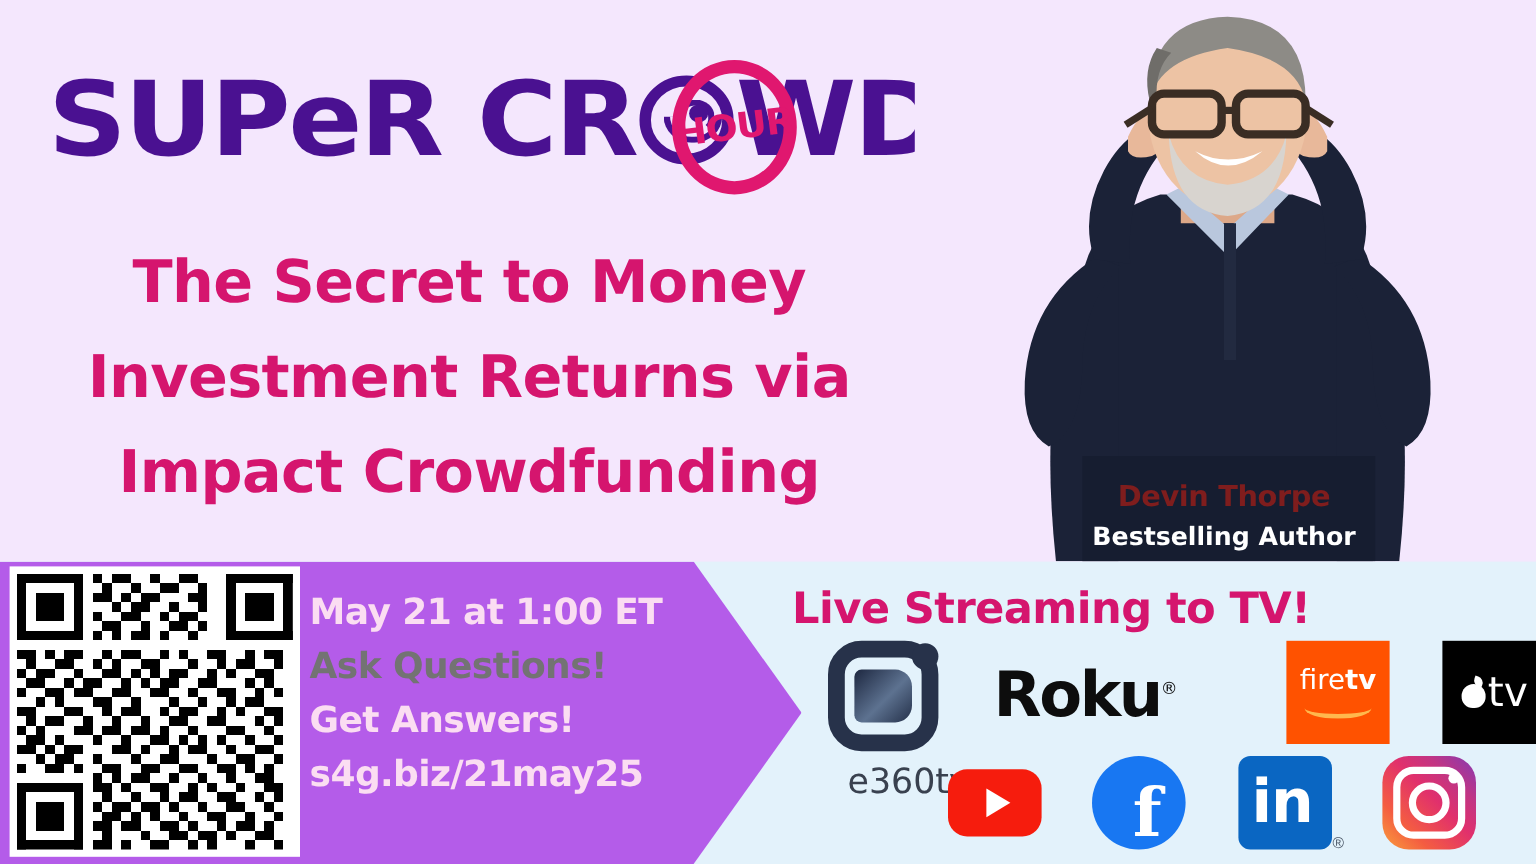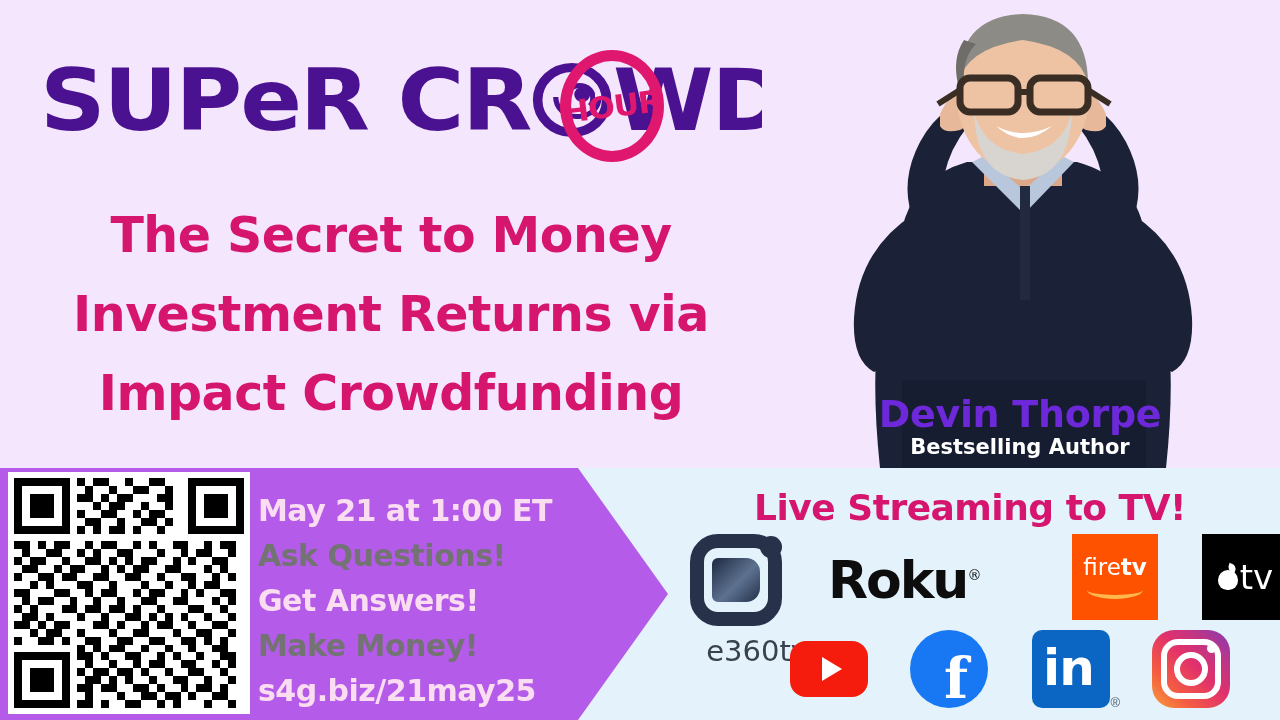--- a/index.html
+++ b/index.html
@@ -54,21 +54,21 @@
     font-family:"DejaVu Sans", sans-serif;font-weight:bold;
     font-size:49px;line-height:79px;color:#d5156e;
     text-align:center;letter-spacing:-0.5px;
   }
   .headline .ln{display:block;white-space:nowrap;}
 
   
   .photo{position:absolute;left:762px;top:0;width:518px;height:468px;overflow:hidden;}
   .speaker-name{
     position:absolute;left:770px;top:396px;width:500px;text-align:center;
-    font-family:"DejaVu Sans", sans-serif;font-weight:bold;font-size:38px;color:#6d28d9;
+    font-family:"DejaVu Sans", sans-serif;font-weight:bold;font-size:24px;color:#7f1d1d;
     line-height:36px;letter-spacing:-0.3px;
   }
   .speaker-role{
     position:absolute;left:770px;top:434px;width:500px;text-align:center;
     font-family:"DejaVu Sans", sans-serif;font-weight:bold;font-size:21px;color:#ffffff;
     line-height:26px;
   }
 
   
   .bottom{position:absolute;left:0;top:468px;width:1280px;height:252px;background:#e3f2fb;}
@@ -86,21 +86,21 @@
 
   .banner-text{
     position:absolute;left:258px;top:488px;width:300px;
     font-family:"DejaVu Sans", sans-serif;font-weight:bold;
     font-size:30px;line-height:45px;letter-spacing:-0.5px;
   }
   .banner-text .lite{color:#fbddf2;display:block;white-space:nowrap;}
   .banner-text .dark{color:#737373;display:block;white-space:nowrap;}
 
   .live-title{
-    position:absolute;left:660px;top:487px;width:620px;text-align:center;
+    position:absolute;left:660px;top:487px;width:620px;text-align:left;
     font-family:"DejaVu Sans", sans-serif;font-weight:bold;font-size:36px;
     color:#d5156e;letter-spacing:-0.5px;
   }
 
   .tv-row{position:absolute;left:660px;top:532px;width:620px;height:92px;}
   .social-row{position:absolute;left:790px;top:626px;width:490px;height:86px;}
 
   
   .e360{position:absolute;left:8px;top:0;width:140px;height:150px;}
   .e360 .mark{
@@ -499,21 +499,20 @@
           <rect x="24" y="28" width="1" height="1"></rect>
           <rect x="27" y="28" width="1" height="1"></rect>
       </g>
     </svg>
   </div>
 
   <div class="banner-text">
     <span class="lite">May 21 at 1:00 ET</span>
     <span class="dark">Ask Questions!</span>
     <span class="lite">Get Answers!</span>
-    <span class="dark">Make Money!</span>
     <span class="lite">s4g.biz/21may25</span>
   </div>
 
   <div class="live-title">Live Streaming to TV!</div>
 
   <div class="tv-row">
 
     <div class="e360">
       <div class="mark">
         <span class="ring"></span>

